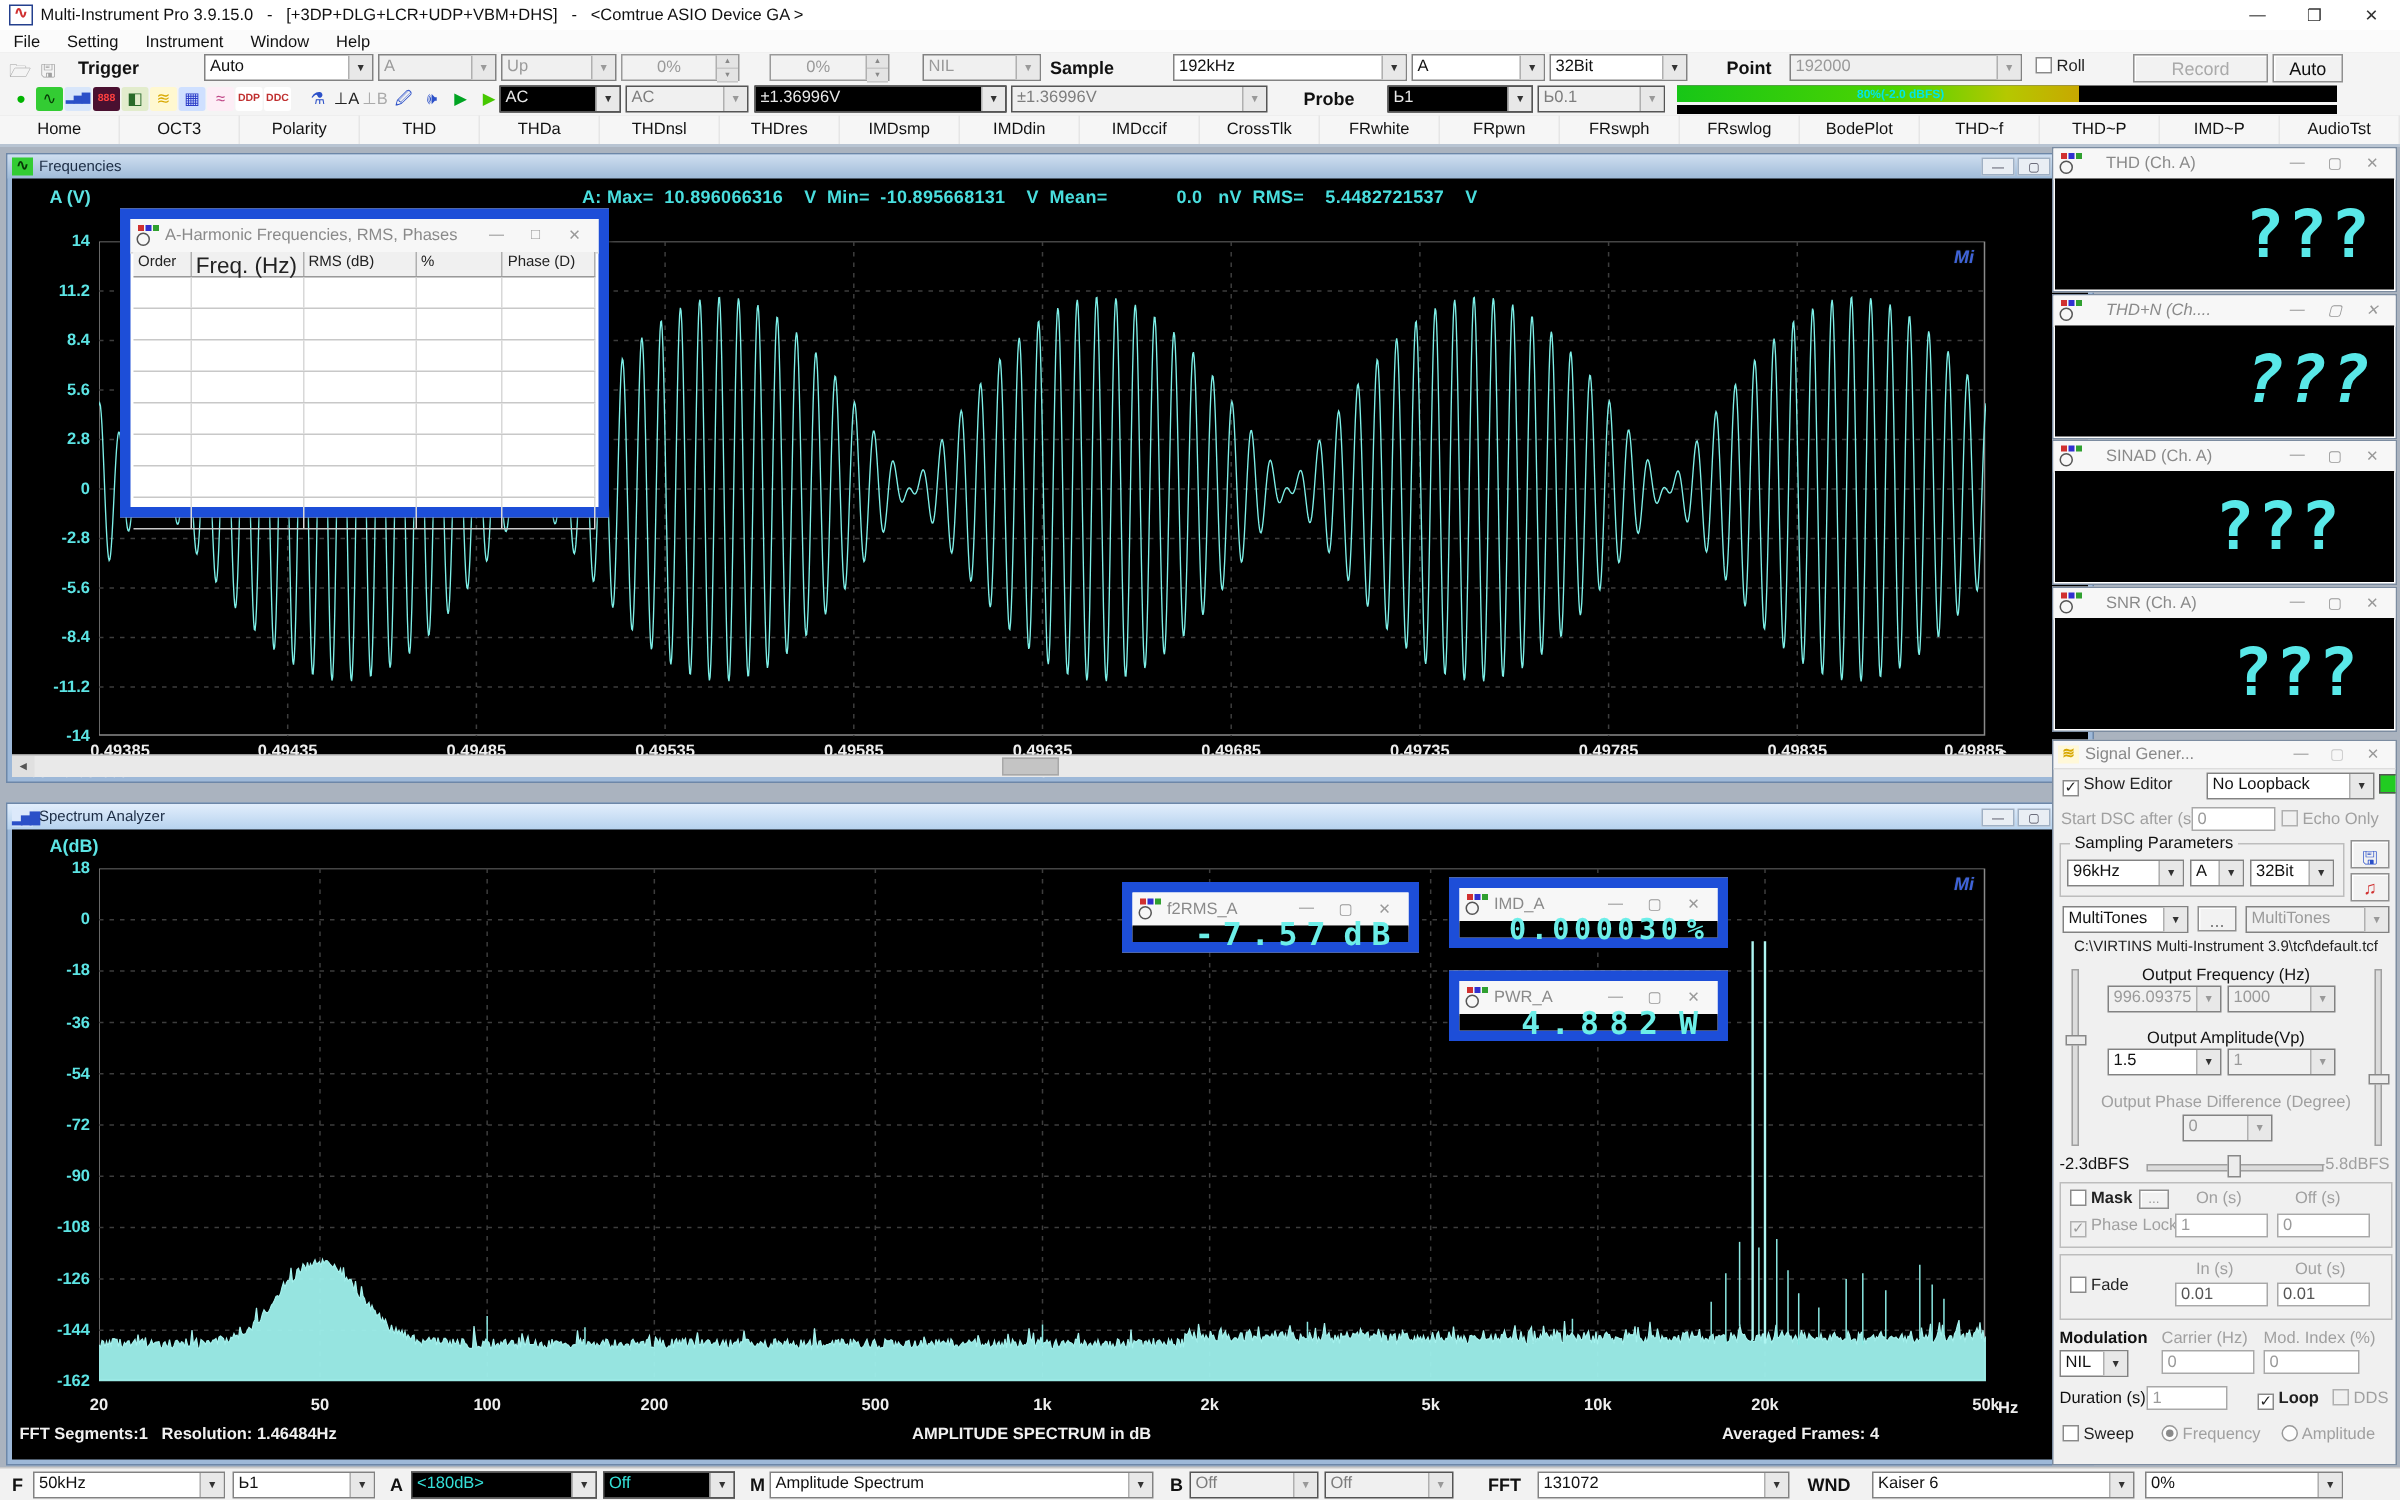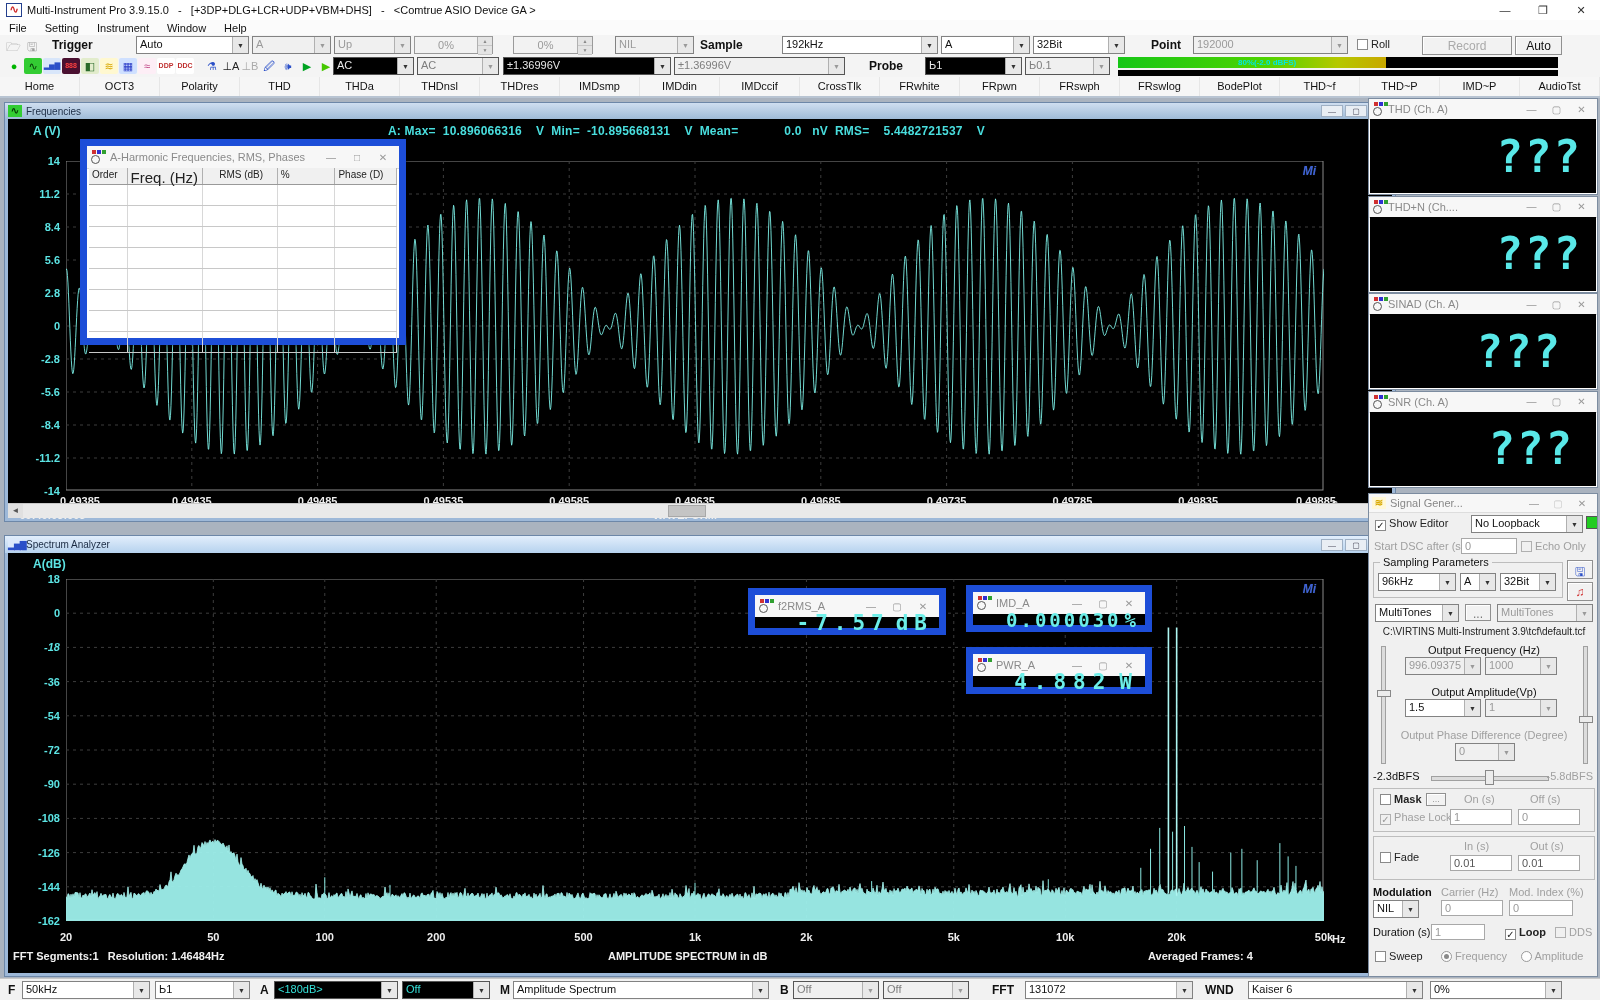--- a/index.html
+++ b/index.html
@@ -68,21 +68,21 @@
   .ddp-title .wbtns{margin-left:auto;display:flex;margin-right:3px;}
   .ddp-title .g{width:26px;text-align:center;color:#999;font-size:10px;}
   .ddp-val{position:absolute;left:0;right:0;bottom:0;background:#000;display:flex;align-items:center;justify-content:flex-end;
            color:#6ceee8;font-family:"DejaVu Sans Mono",monospace;font-weight:bold;}
   .ddp-icon{position:relative;width:15px;height:14px;flex:0 0 15px;}
   .ddp-icon i{position:absolute;width:4px;height:4px;}
   .ddp-icon .mag{position:absolute;left:0;bottom:0;width:7px;height:7px;border:1.5px solid #555;border-radius:50%;}
   
   .side-win{position:absolute;left:1368px;width:230px;background:#fff;border:1px solid #7c8ca0;box-sizing:border-box;}
   .side-title{height:20px;display:flex;align-items:center;background:#f7f7f7;border-bottom:1px solid #ddd;padding-left:4px;}
-  .side-title .t{color:#8a8a8a;margin-left:0;}
+  .side-title .t{color:#8a8a8a;margin-left:16px;}
   .side-title .wbtns{margin-left:auto;display:flex;margin-right:3px;}
   .side-title .g{width:25px;text-align:center;color:#999;font-size:10px;}
   .side-body{position:absolute;left:1px;right:1px;bottom:1px;top:20px;background:#000;display:flex;align-items:center;justify-content:flex-end;}
   .side-body .qqq{color:#59e8e8;font-family:"DejaVu Sans Mono",monospace;font-weight:bold;font-size:44px;letter-spacing:2px;}
   
   .sg{position:absolute;left:1368px;top:493px;width:230px;height:484px;background:#f0f0f0;border:1px solid #7c8ca0;box-sizing:border-box;overflow:hidden;}
   .sg-title{height:18px;display:flex;align-items:center;background:#f7f7f7;border-bottom:1px solid #ddd;padding-left:3px;}
   .sg-title .t{color:#888;margin-left:4px;}
   .sg-title .wbtns{margin-left:auto;display:flex;margin-right:3px;}
   .sg-title .g{width:24px;text-align:center;color:#999;font-size:10px;}
@@ -332,21 +332,21 @@
       <span class="wbtns">
         <span class="g">—</span>
         <span class="g">□</span>
         <span class="g">✕</span>
       </span>
     </div>
     <div id="harmonic-table" style="position: absolute; inset: 22px 2px 2px; background: rgb(255, 255, 255);">
         <div style="display: flex; height: 16px; background: rgb(240, 240, 240); border-bottom: 1px solid rgb(153, 153, 153);">
           <span style="width: 40px; border-right: 1px solid rgb(176, 176, 176); padding: 1px 0px 0px 3px; box-sizing: border-box; font-size: 10px;">Order</span>
           <span style="width: 78px; border-right: 1px solid rgb(176, 176, 176); padding: 1px 0px 0px 3px; box-sizing: border-box; font-size: 15px;">Freq. (Hz)</span>
-          <span style="width: 78px; border-right: 1px solid rgb(176, 176, 176); padding: 1px 0px 0px 3px; box-sizing: border-box; font-size: 10px; text-align: center;">RMS (dB)</span>
+          <span style="width: 78px; border-right: 1px solid rgb(176, 176, 176); padding: 1px 0px 0px 3px; box-sizing: border-box; font-size: 10px;">RMS (dB)</span>
           <span style="width: 60px; border-right: 1px solid rgb(176, 176, 176); padding: 1px 0px 0px 3px; box-sizing: border-box; font-size: 10px;">%</span>
           <span style="width: 64px; border-right: 1px solid rgb(176, 176, 176); padding: 1px 0px 0px 3px; box-sizing: border-box; font-size: 10px;">Phase (D)</span>
         </div>
         <div style="display: flex; height: 20px; border-bottom: 1px solid rgb(200, 200, 200);">
           <span style="width: 40px; border-right: 1px solid rgb(216, 216, 216); box-sizing: border-box;"></span>
           <span style="width: 78px; border-right: 1px solid rgb(216, 216, 216); box-sizing: border-box;"></span>
           <span style="width: 78px; border-right: 1px solid rgb(216, 216, 216); box-sizing: border-box;"></span>
           <span style="width: 60px; border-right: 1px solid rgb(216, 216, 216); box-sizing: border-box;"></span>
           <span style="width: 64px; border-right: 1px solid rgb(216, 216, 216); box-sizing: border-box;"></span>
         </div>
@@ -457,21 +457,21 @@
             <line x1="1175.866199431094" y1="269.8" x2="1175.866199431094" y2="317.4646784053115" stroke="#8ae8e2" stroke-width="1"></line>
             <line x1="1191.1907777921456" y1="281.2" x2="1191.1907777921456" y2="313.1831814491702" stroke="#8ae8e2" stroke-width="1"></line>
             <line x1="1213.874294270027" y1="264.1" x2="1213.874294270027" y2="313.24781005729926" stroke="#8ae8e2" stroke-width="1"></line>
             <line x1="1222.1215571631649" y1="277.4" x2="1222.1215571631649" y2="315.03653596481774" stroke="#8ae8e2" stroke-width="1"></line>
             <line x1="1229.9663508210726" y1="286.90000000000003" x2="1229.9663508210726" y2="310.15478003134956" stroke="#8ae8e2" stroke-width="1"></line>
           </svg>
         </div>
       <div id="spec-ylabs">
           <div class="ylab" style="left: 0px; top: 20px;">18</div>
           <div class="ylab" style="left: 0px; top: 54.2px;">0</div>
-          <div class="ylab" style="left: 0px; top: 88.4px; font-style: italic;">-18</div>
+          <div class="ylab" style="left: 0px; top: 88.4px;">-18</div>
           <div class="ylab" style="left: 0px; top: 122.6px;">-36</div>
           <div class="ylab" style="left: 0px; top: 156.8px;">-54</div>
           <div class="ylab" style="left: 0px; top: 191px;">-72</div>
           <div class="ylab" style="left: 0px; top: 225.2px;">-90</div>
           <div class="ylab" style="left: 0px; top: 259.4px;">-108</div>
           <div class="ylab" style="left: 0px; top: 293.6px;">-126</div>
           <div class="ylab" style="left: 0px; top: 327.8px;">-144</div>
           <div class="ylab" style="left: 0px; top: 362px;">-162</div>
         </div>
       <div id="spec-xlabs">
@@ -570,21 +570,21 @@
           <span class="wbtns">
             <span class="g">—</span>
             <span class="g">▢</span>
             <span class="g">✕</span>
           </span>
         </div>
         <div class="side-body">
           <span class="qqq" style="padding-right: 14px;">???</span>
         </div>
       </div>
-      <div class="side-win" style="top: 195.5px; height: 97px;">
+      <div class="side-win" style="top: 195.5px; height: 97px; font-style: italic;">
         <div class="side-title">
           <span class="ddp-icon">
             <i style="left: 1px; top: 0px; background: rgb(208, 48, 48);"></i>
             <i style="left: 6px; top: 0px; background: rgb(48, 48, 208);"></i>
             <i style="left: 11px; top: 0px; background: rgb(48, 160, 48);"></i>
             <span class="mag"></span>
           </span>
           <span class="t">THD+N (Ch....</span>
           <span class="wbtns">
             <span class="g">—</span>

